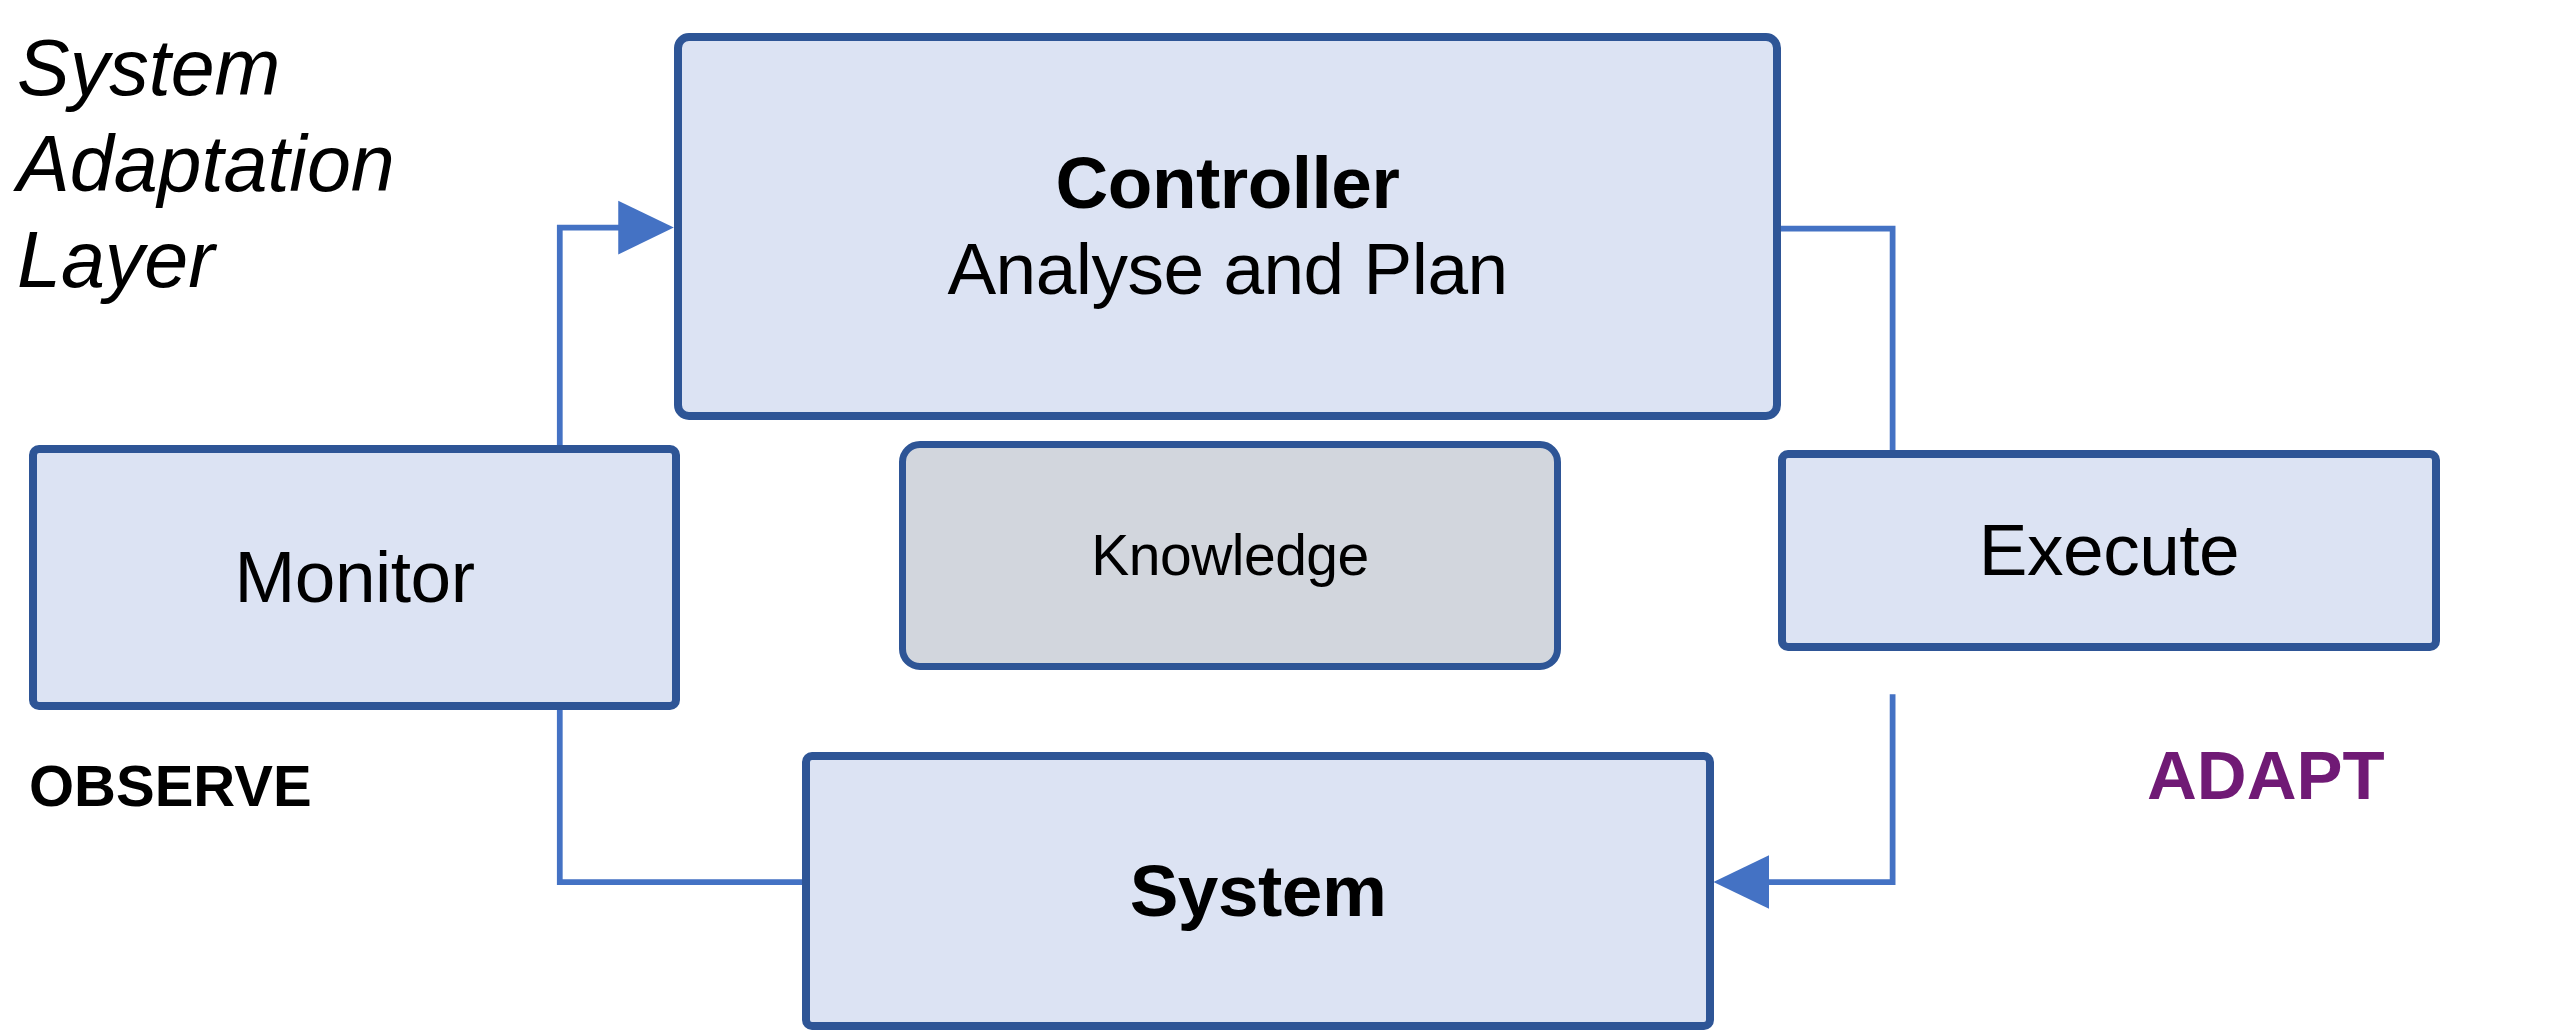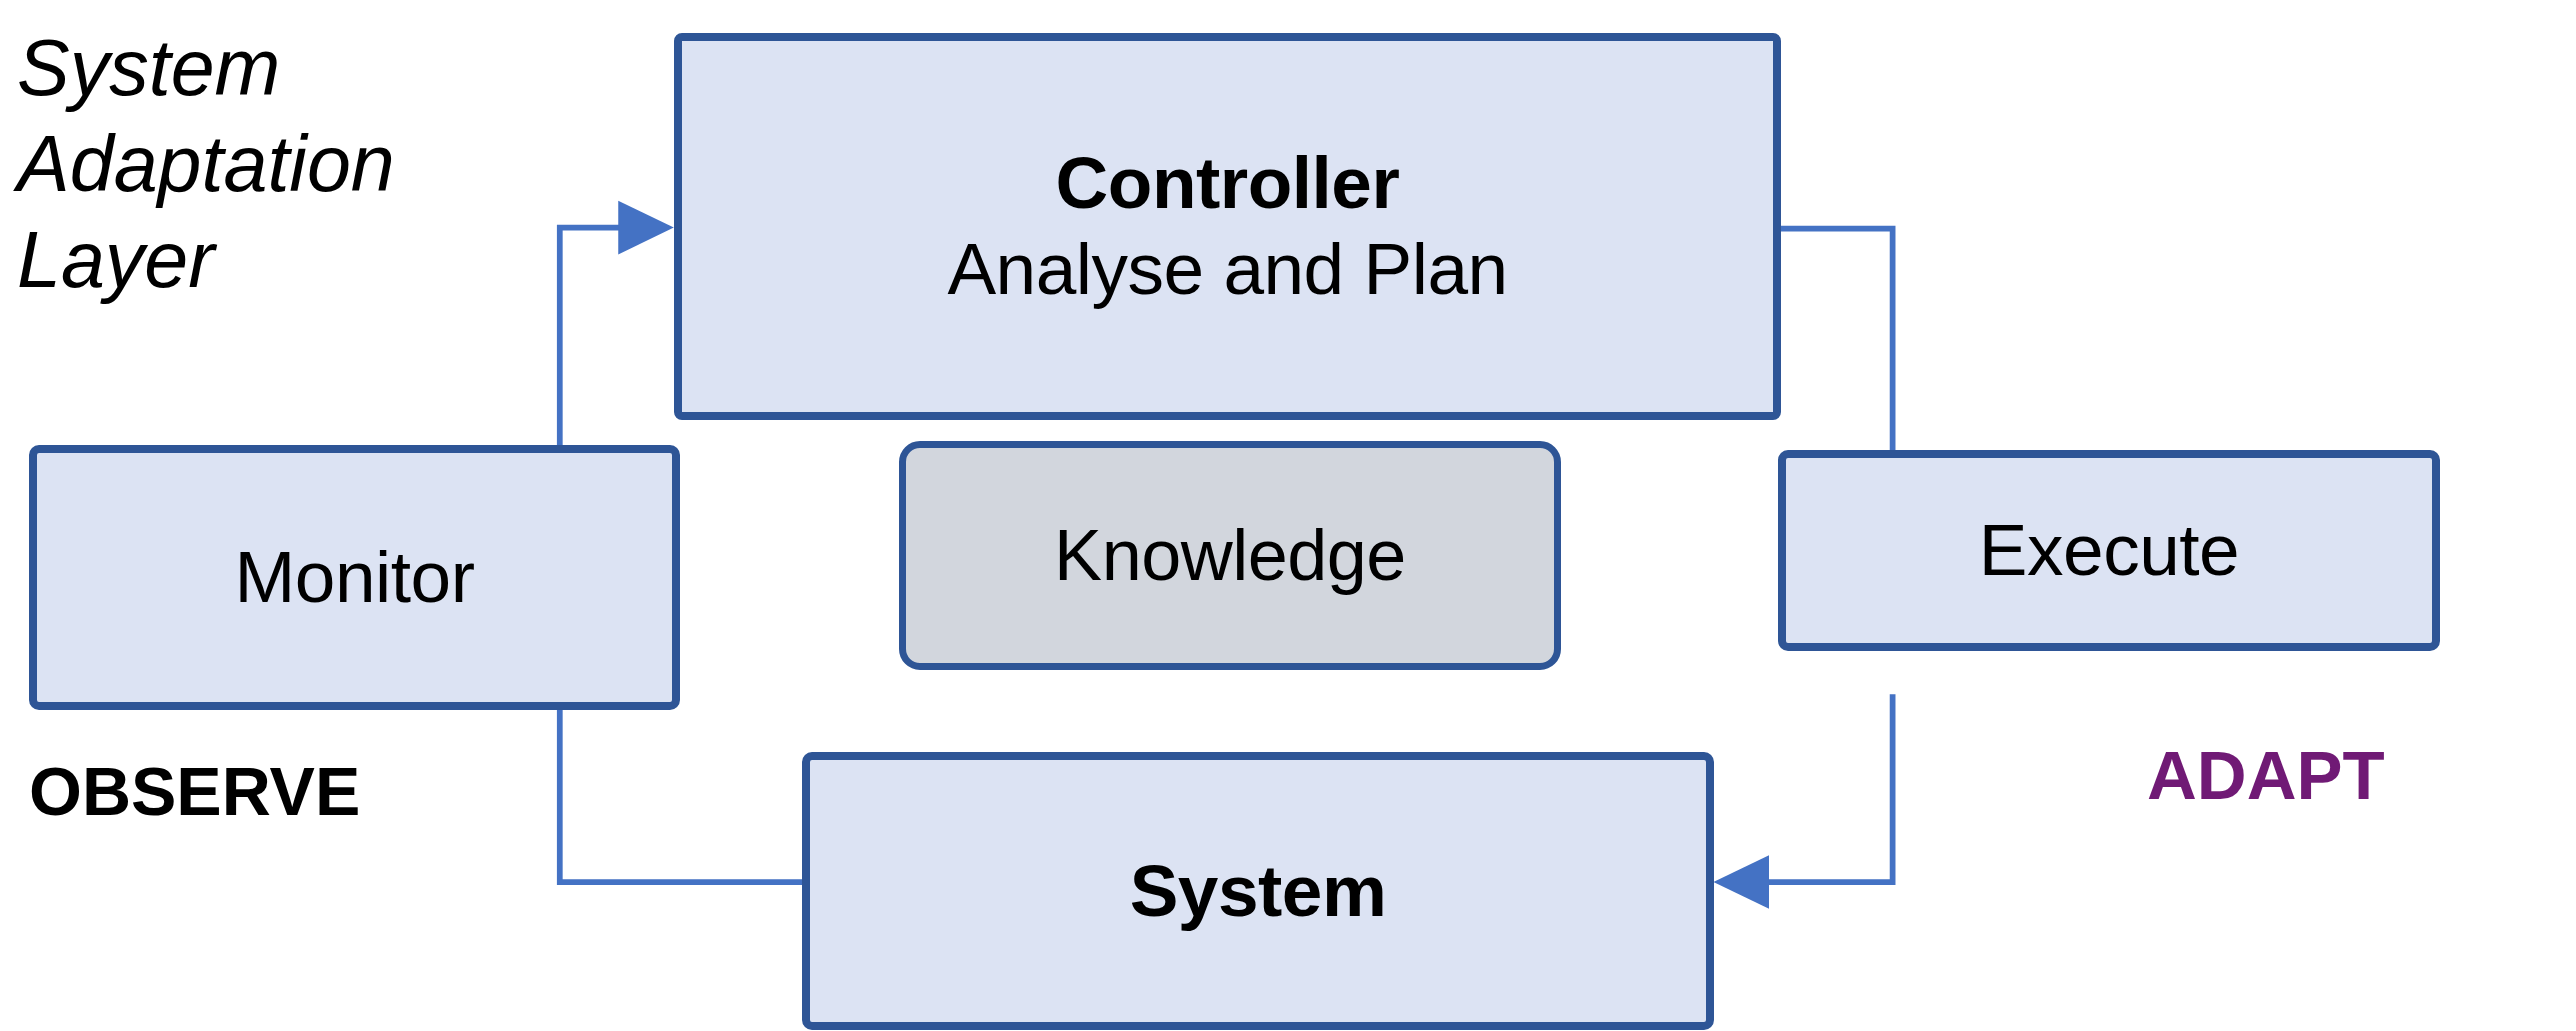--- a/index.html
+++ b/index.html
@@ -44,21 +44,21 @@
   .node.knowledge {
     background: #D2D6DD;
     border-radius: 21px;
     border-width: 7.7px;
   }
 
   
   #node-controller {
     left: 674px;  top: 21px;
     width: 1107px; height: 387px;
-    border-radius: 8px;
+    border-radius: 15px;
   }
   #node-monitor {
     left: 29px;   top: 433px;
     width: 651px;  height: 265px;
   }
   #node-knowledge {
     left: 899px;  top: 429px;
     width: 662px;  height: 229px;
   }
   #node-execute {
@@ -80,41 +80,41 @@
     font-size: 73px;
     font-weight: normal;
     letter-spacing: -0.5px;
     margin-top: 9.6px;
   }
   .node-label {
     font-size: 73px;
     font-weight: normal;
     letter-spacing: -0.5px;
   }
-  #node-knowledge .node-label { font-size: 72px; }
+  #node-knowledge .node-label { font-size: 57px; }
 
   
   #layer-caption {
     position: absolute;
     left: 17px;
     top: 7.7px;
     width: 633px;
     font-size: 79px;
     font-style: italic;
     font-weight: normal;
     line-height: 1.22;
     color: #000000;
     text-align: left;
     white-space: pre-line;
   }
   #label-observe {
     position: absolute;
     left: 29px;
     top: 740px;
-    font-size: 68px;
+    font-size: 58px;
     font-weight: bold;
     color: #000000;
     letter-spacing: 0px;
   }
   #label-adapt {
     position: absolute;
     left: 2147px;
     top: 724px;
     font-size: 69px;
     font-weight: bold;

